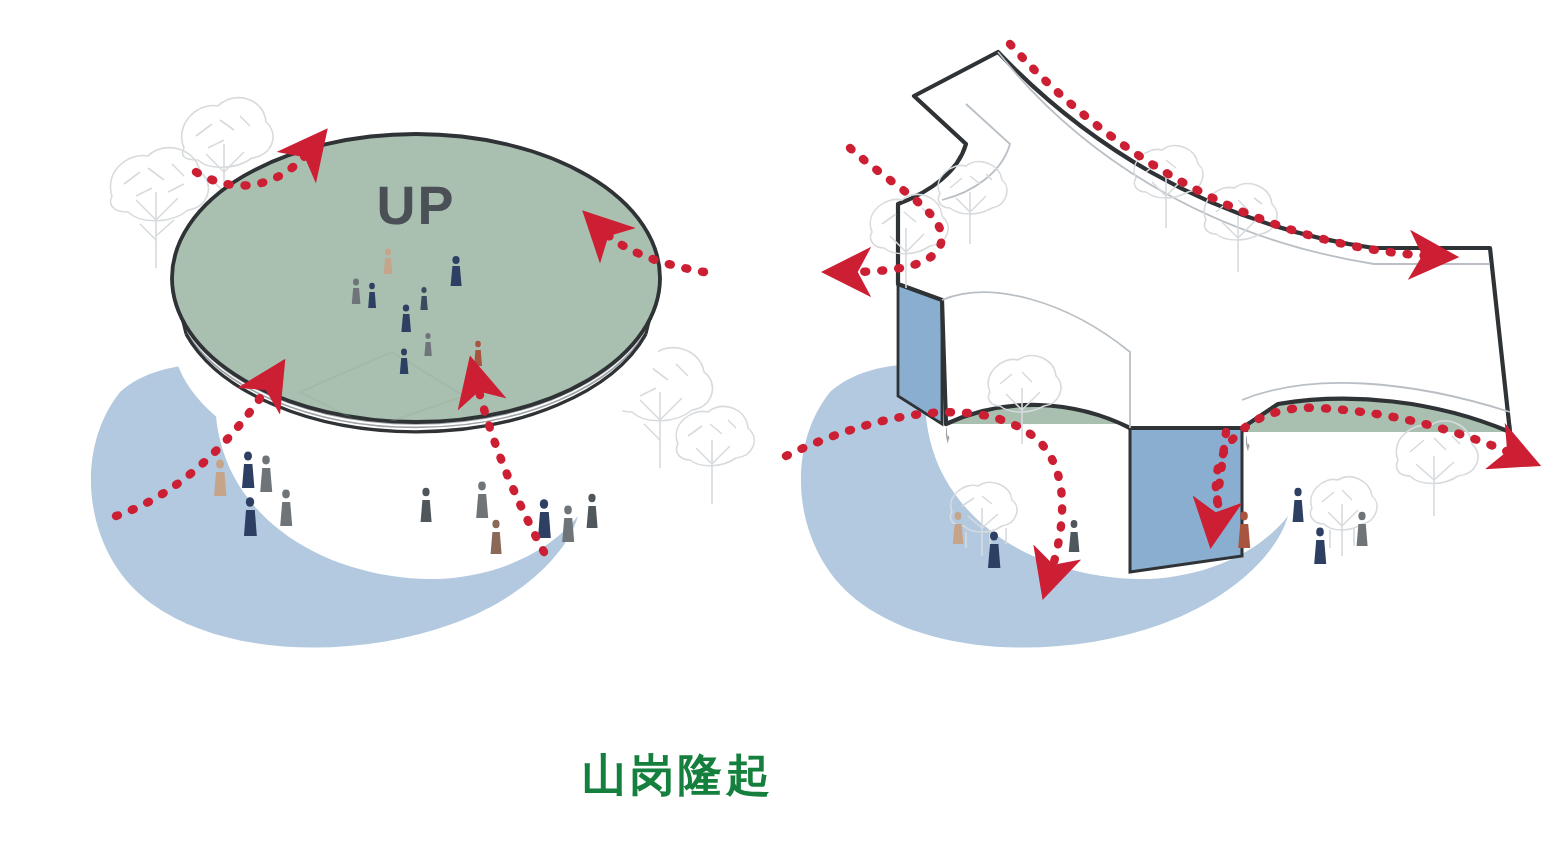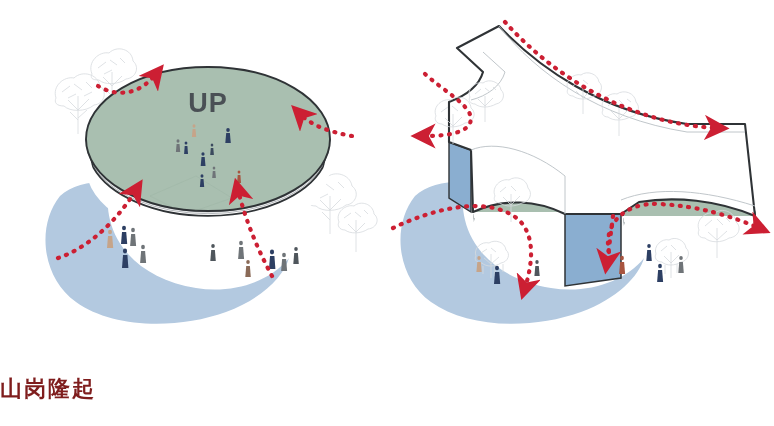--- a/index.html
+++ b/index.html
@@ -40,25 +40,25 @@
     display: block;
     width: 387px;
     height: 370px;
   }
 
   .caption {
     position: absolute;
     left: 0;
     top: 374px;
     width: 387px;
-    text-align: left;
+    text-align: right;
     font-size: 22px;
     font-weight: bold;
     letter-spacing: 2px;
-    color: #7f1d1d;
+    color: #15803d;
     font-family: "DejaVu Sans", "Liberation Sans", sans-serif;
     line-height: 30px;
     white-space: nowrap;
   }
 </style>
 </head>
 <body>
 
 <div id="board">
 

